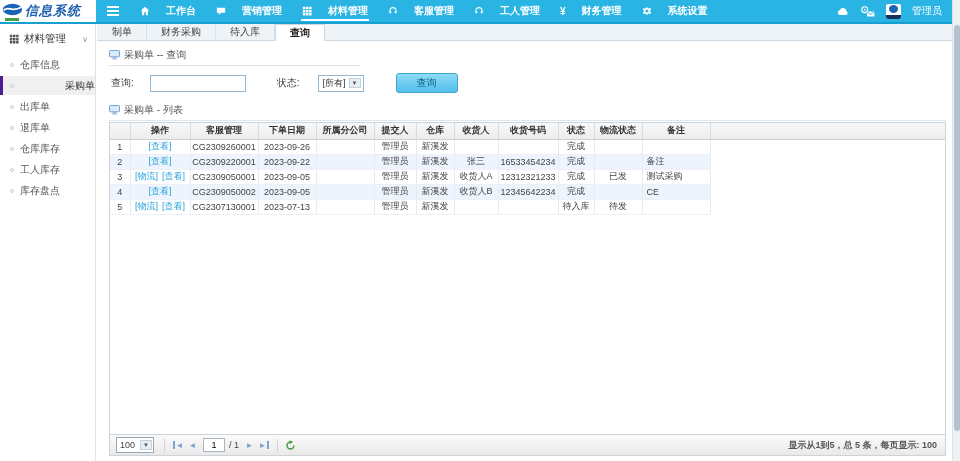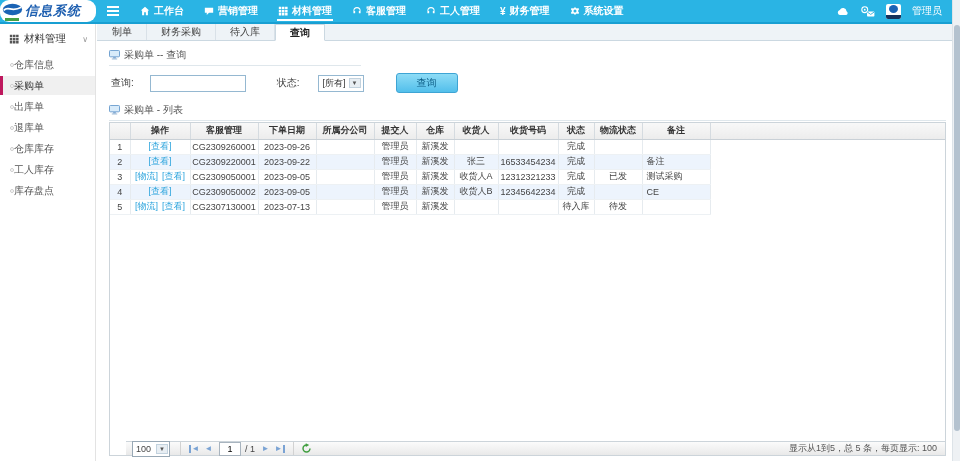--- a/index.html
+++ b/index.html
@@ -1,44 +1,44 @@
 <!DOCTYPE html>
 <html><head>
 <meta charset="utf-8">
 <style>
   * { margin:0; padding:0; box-sizing:border-box; }
   html,body { width:960px; height:461px; }
   body { font-family:"Liberation Sans","DejaVu Sans",sans-serif; background:#fff; position:relative; overflow:hidden; cursor:default; }
 
   
   .topbar { position:absolute; left:0; top:0; width:952px; height:24px; background:#2ab4e4; border-bottom:2px solid #189fd2; display:flex; align-items:center; }
-  .brand { width:96px; height:22px; background:#fff; display:flex; align-items:center; padding-left:2px; position:relative; flex:0 0 auto;border-radius:9px; }
+  .brand { width:96px; height:22px; background:#fff; display:flex; align-items:center; padding-left:2px; position:relative; flex:0 0 auto; }
   .brand-text { color:#1e5fb0; font-weight:bold; font-style:italic; font-size:13px; letter-spacing:1px; margin-left:2px; }
   .brand-sub { position:absolute; left:5px; bottom:1px; width:14px; height:3px; background:#45a045; }
   .hamburger { margin:0 11px; display:flex; flex-direction:column; gap:2px; }
   .hamburger i { width:12px; height:2px; background:#fff; display:block; }
   .topmenu { display:flex; align-items:center; height:100%; }
-  .menu-item { display:flex; align-items:center; gap:4px; color:#fff; font-size:10px; font-weight:bold; padding:8px 10px; height:100%; position:relative; }
+  .menu-item { display:flex; align-items:center; gap:16px; color:#fff; font-size:10px; font-weight:bold; padding:8px 10px; height:100%; position:relative; }
   .menu-item.active::after { content:""; position:absolute; left:9px; right:9px; bottom:1px; height:2px; background:#fff; }
   .menu-item svg { width:10px; height:10px; fill:#fff; display:block; }
   .yen { font-size:10px; font-weight:bold; line-height:1; }
   .topbar-right { margin-left:auto; display:flex; align-items:center; gap:11px; padding-right:10px; color:#fff; font-size:10px; }
   .tb-icon svg { display:block; }
   .avatar { width:15px; height:15px; background:#fff; border-radius:2px; position:relative; overflow:hidden; flex:0 0 auto; }
   .avatar .dot { position:absolute; left:3px; top:1.5px; width:9px; height:8px; border-radius:50%; background:#1a63b5; }
   .avatar .strip { position:absolute; left:0; bottom:0; width:15px; height:4px; background:#16325c; }
 
   
   .sidebar { position:absolute; left:0; top:24px; width:96px; bottom:0; background:#fff; border-right:1px solid #e3e3e3; }
   .sidebar-header { display:flex; align-items:center; gap:5px; padding:8px 7px 9px 9px; font-size:10.5px; color:#333; }
   .sidebar-header svg { width:10px; height:10px; fill:#555; display:block; }
   .chevron { margin-left:auto; color:#999; font-size:8px; }
-  .side-item { position:relative; display:flex; align-items:center; height:19px; padding-left:10px; font-size:10px; color:#555; margin-bottom:2px; }
+  .side-item { position:relative; display:flex; align-items:center; gap:6px; height:19px; padding-left:10px; font-size:10px; color:#555; margin-bottom:2px; }
   .side-item .bullet { width:4px; height:4px; border:1px solid #ccc; border-radius:50%; background:#fff; flex:0 0 auto; }
-  .side-item.active { background:#f0f0f0; border-left:3px solid #be185d; padding-left:7px; color:#333; }
+  .side-item.active { background:#f0f0f0; border-left:3px solid #4c1d95; padding-left:7px; color:#333;justify-content:space-between; }
 
   
   .content { position:absolute; left:97px; top:24px; right:8px; bottom:0; background:#fff; }
   .tabbar { height:17px; background:#eef3f7; border-bottom:1px solid #cbd8e1; display:flex; padding-left:1px; }
   .tab { font-size:10px; color:#444; padding:0 14px; line-height:16px; border-right:1px solid #d9e1e8; }
   .tab.active { background:#fff; border:1px solid #cbd8e1; border-bottom:1px solid #fff; margin-bottom:-1px; color:#222; font-weight:bold; }
   .panel { display:flex; flex-direction:column; height:calc(100% - 17px); padding:4px 6px 5px 12px; }
   .section-title { display:flex; align-items:center; gap:4px; font-size:10px; color:#555; padding:3px 0 3px 0; border-bottom:1px solid #dfe7ec; flex:0 0 auto; }
   .section-title.query { width:252px; }
   .section-title svg { display:block; }
@@ -53,29 +53,29 @@
   .grid-table { border-collapse:collapse; table-layout:fixed; width:100%; font-size:9px; }
   .grid-table th { height:16px; background:linear-gradient(#f8f8f8,#ececec); border-right:1px solid #d5dbe0; border-bottom:1px solid #c9d0d6; font-weight:bold; color:#333; text-align:center; padding:0 1px; overflow:hidden; white-space:nowrap; }
   .grid-table th.filler { border-right:none; }
   .grid-table td { height:15px; border-right:1px solid #e6ebef; border-bottom:1px solid #edf1f4; text-align:center; color:#444; padding:0 1px; overflow:hidden; white-space:nowrap; background:#fff; }
   .grid-table td.filler { border-right:none; border-bottom:none; background:#fff !important; }
   .grid-table tr.striped td { background:#edf4fd; }
   .grid-table td.remark { text-align:left; padding-left:4px; }
   .op-link { color:#2aa3dc; text-decoration:none; margin:0 2px; }
 
   
-  .pager { position:absolute; left:16px; right:0; bottom:0; height:14px; border-top:1px solid #ccd4da; background:linear-gradient(#fbfbfb,#e9e9e9); display:flex; align-items:center; font-size:9px; color:#444; padding:0 4px; }
+  .pager { position:absolute; left:0; right:0; bottom:0; height:21px; border-top:1px solid #ccd4da; background:linear-gradient(#fbfbfb,#e9e9e9); display:flex; align-items:center; font-size:9px; color:#444; padding:0 4px; }
   .page-select { width:38px; height:16px; border:1px solid #98a8b5; background:#fff; display:flex; align-items:center; justify-content:space-between; padding:0 1px 0 3px; margin:0 5px 0 2px; }
   .sep { width:1px; height:13px; background:#d2d2d2; margin:0 5px; }
   .nav-btn { display:flex; align-items:center; justify-content:center; width:15px; height:14px; color:#7aa3d4; font-size:8px; }
   .nav-btn .bar { width:2px; height:8px; background:#7aa3d4; margin:0 1px; display:inline-block; }
   .page-input { width:22px; height:14px; border:1px solid #a8b4bf; text-align:center; font-size:9px; margin:0 4px 0 3px; font-family:inherit; }
   .page-total { margin-right:3px; }
   .refresh { display:flex; align-items:center; margin-left:2px; }
-  .pager-summary { margin-left:auto; font-size:9px; color:#555; padding-right:4px; }
+  .pager-summary { margin-left:auto; font-size:9px; color:#555; padding-right:4px;font-weight:bold; }
 
   
   .scrollbar { position:absolute; right:0; top:0; width:8px; height:100%; background:#eef1f4; border-left:1px solid #dde3e8; }
   .scroll-thumb { position:absolute; left:1px; top:25px; width:6px; height:406px; background:#b4c2cf; border-radius:3px; }
 </style>
 </head>
 <body>
 
 <header class="topbar">
   <div class="brand">

